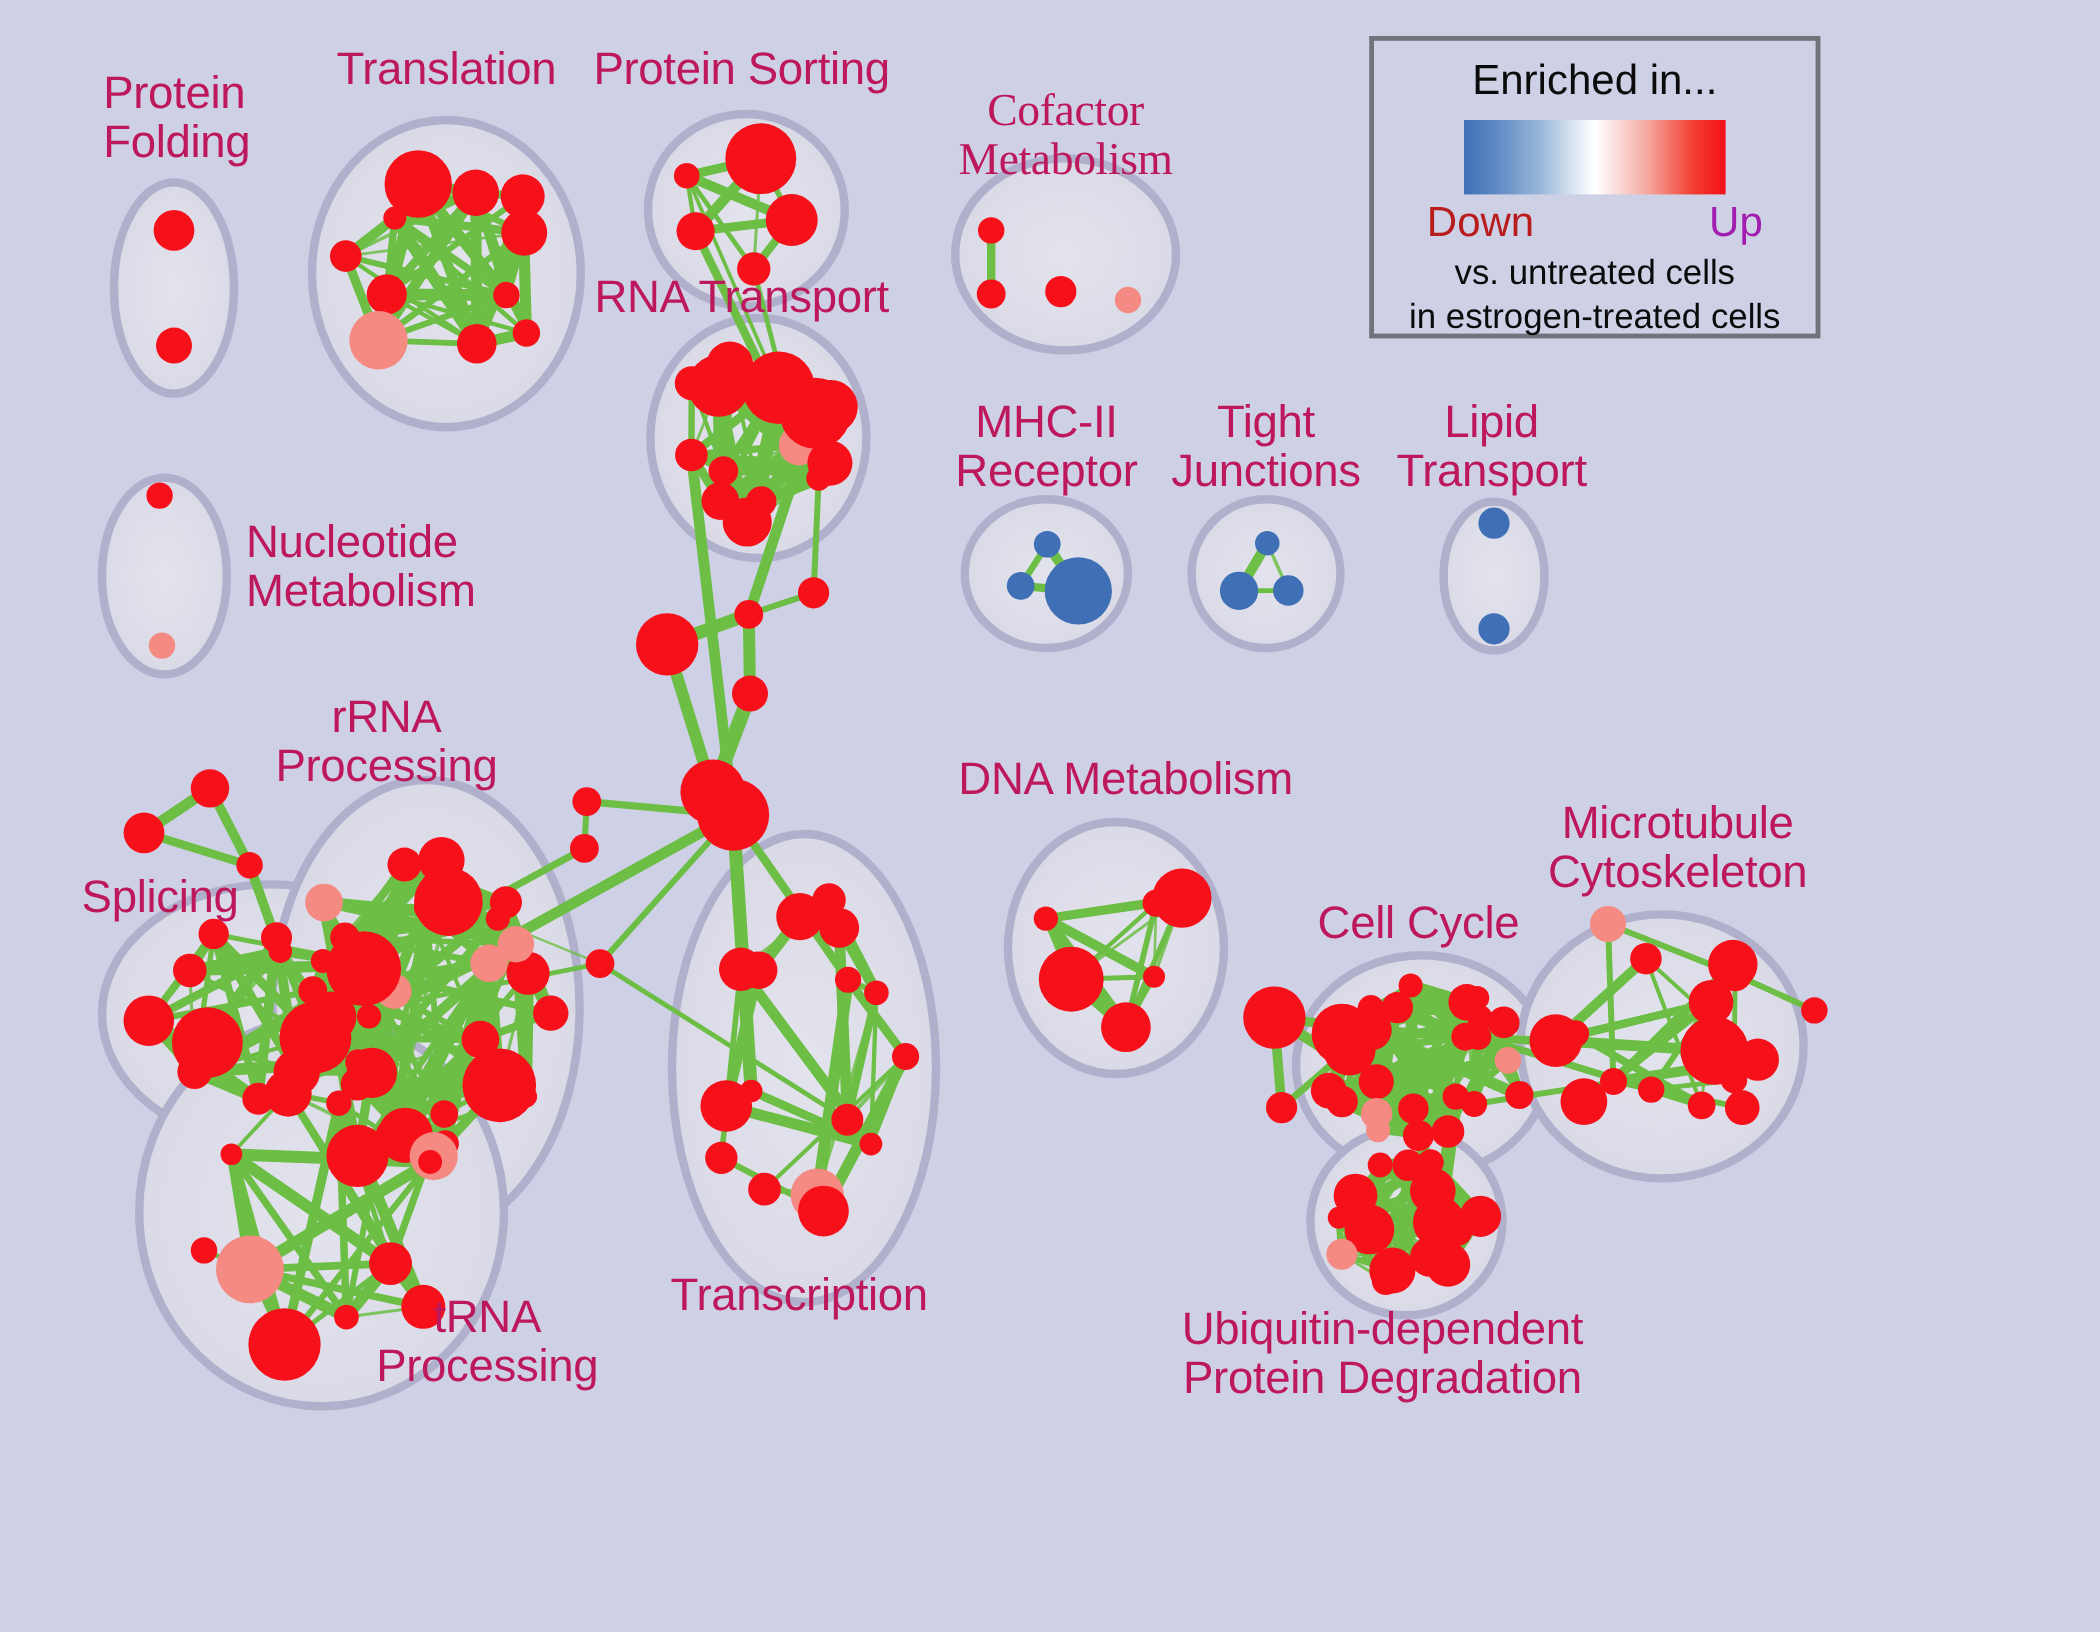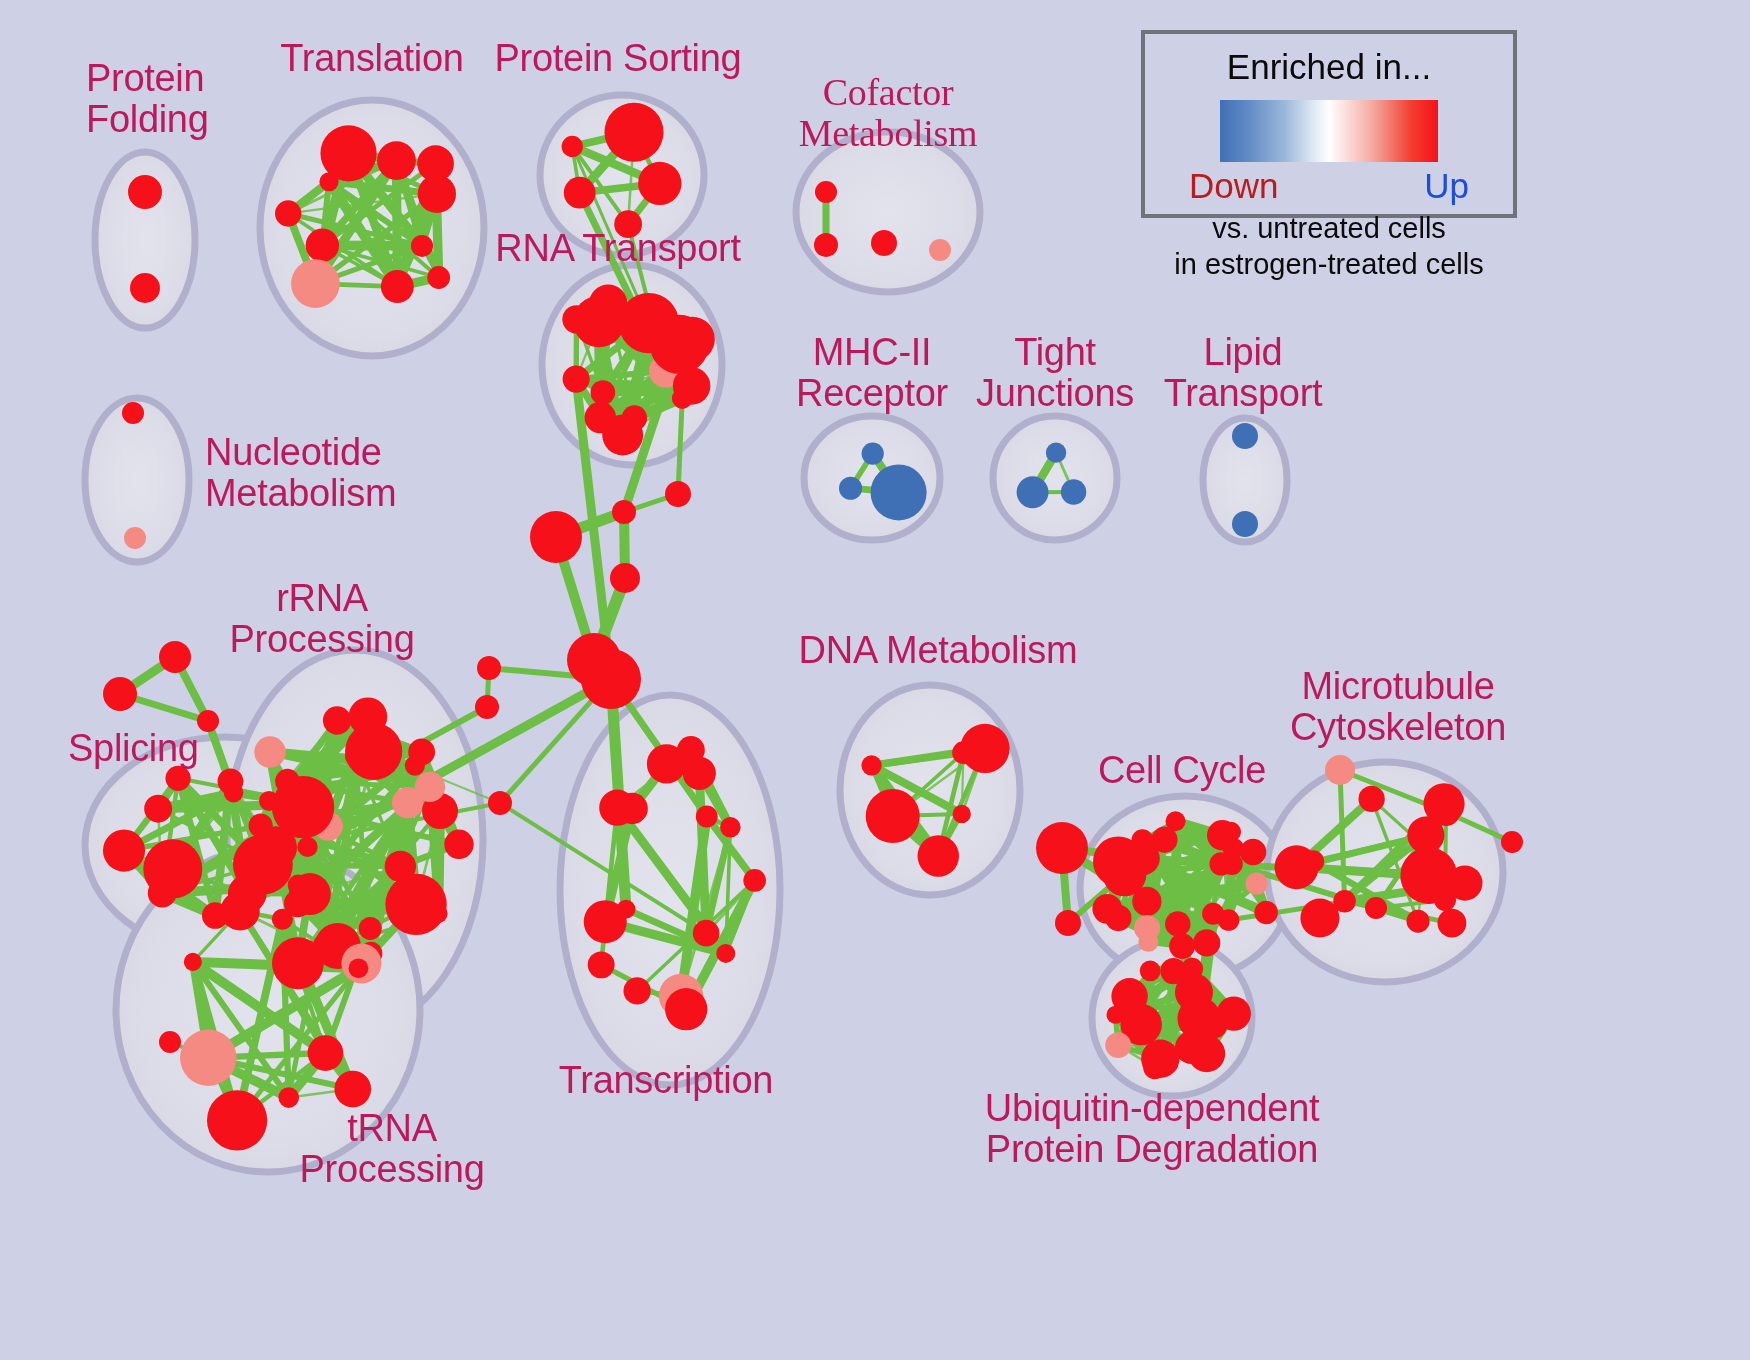--- a/index.html
+++ b/index.html
@@ -18,42 +18,42 @@
     font-size:38px;
     line-height:1.08;
     font-weight:400;
     white-space:pre;
     letter-spacing:-0.3px;
   }
   .clabel.ctr{transform:translateX(-50%);text-align:center;}
   #legend{
     position:absolute;
     left:1141px;top:30px;
-    width:376px;height:188px;
+    width:376px;height:252px;
     background:#ced0e6;
     border:4px solid #70737a;
     box-sizing:border-box;
   }
   #legend .ltitle{
     text-align:center;color:#0b0b0b;font-size:35px;
     margin-top:13px;
   }
   #legend .bar{
     margin:13px auto 0 auto;
     width:218px;height:62px;
     background:linear-gradient(to right,
       #3f6fb5 0%, #5e89c4 12%, #9cb9da 30%,
       #dbe6f2 42%, #ffffff 50%, #fbe2e0 57%,
       #f5a9a0 70%, #f23c2e 88%, #f6101a 100%);
   }
   #legend .ends{
     position:relative;height:44px;margin-top:4px;
   }
   #legend .ends .d{position:absolute;left:44px;top:0;font-size:35px;color:#b91c1c;}
-  #legend .ends .u{position:absolute;right:44px;top:0;font-size:35px;color:#1d4ed8;}
+  #legend .ends .u{position:absolute;right:44px;top:0;font-size:35px;color:#a21caf;}
   #legend .sub{
     text-align:center;color:#0b0b0b;font-size:29px;line-height:1.16;
     margin-top:2px;
   }
 </style>
 </head>
 <body>
 
 <div id="stage">
 
@@ -880,21 +880,21 @@
 Metabolism</div>
       <div class="clabel ctr" style="left: 872px; top: 332px;">MHC-II
 Receptor</div>
       <div class="clabel ctr" style="left: 1055px; top: 332px;">Tight
 Junctions</div>
       <div class="clabel ctr" style="left: 1243px; top: 332px;">Lipid
 Transport</div>
       <div class="clabel" style="left: 68px; top: 728px;">Splicing</div>
       <div class="clabel ctr" style="left: 322px; top: 578px;">rRNA
 Processing</div>
-      <div class="clabel ctr" style="left: 392px; top: 1078px; margin-top: 30px;">tRNA
+      <div class="clabel ctr" style="left: 406px; top: 1078px;">tRNA
 Processing</div>
       <div class="clabel ctr" style="left: 666px; top: 1060px;">Transcription</div>
       <div class="clabel ctr" style="left: 938px; top: 630px;">DNA Metabolism</div>
       <div class="clabel ctr" style="left: 1182px; top: 750px;">Cell Cycle</div>
       <div class="clabel ctr" style="left: 1398px; top: 666px;">Microtubule
 Cytoskeleton</div>
       <div class="clabel ctr" style="left: 1152px; top: 1088px;">Ubiquitin-dependent
 Protein Degradation</div>
     </div>
 

